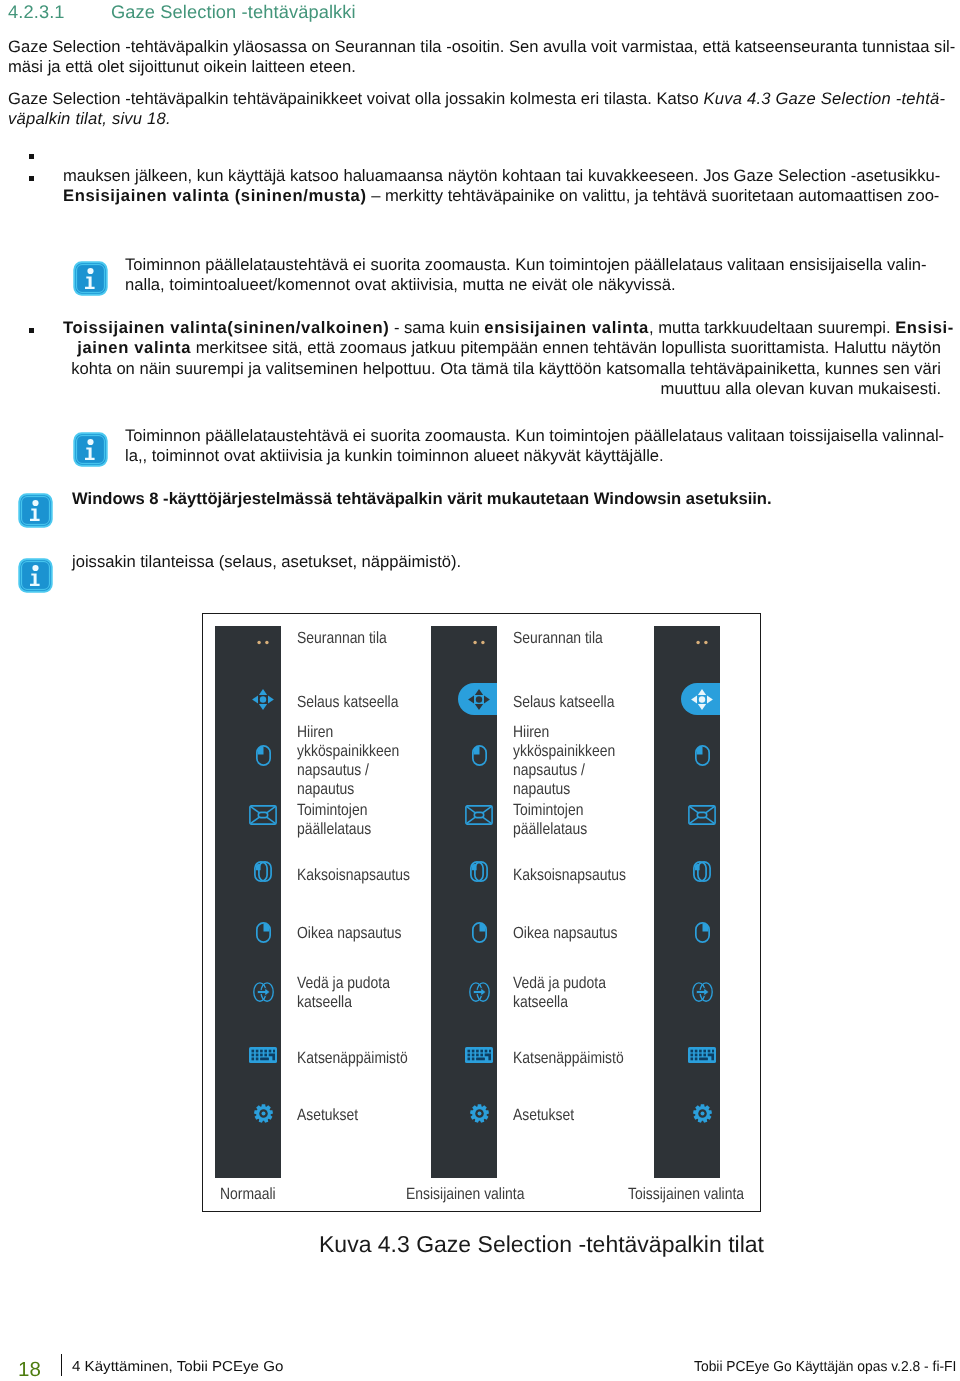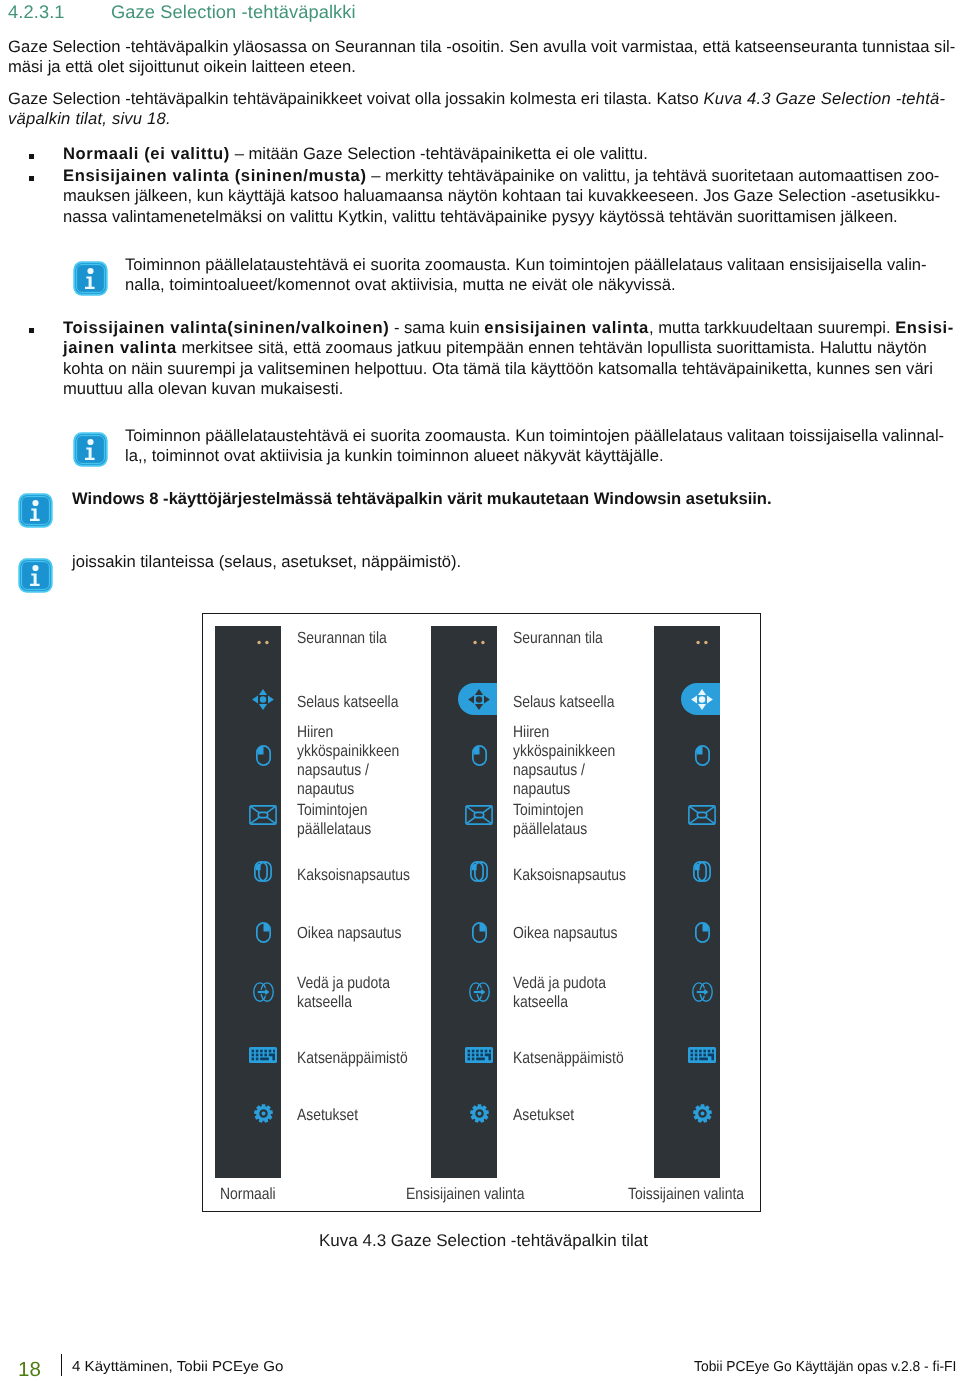--- a/index.html
+++ b/index.html
@@ -19,21 +19,21 @@
   .info-icon svg{display:block;}
   
   .fig-box{left:202px;top:613px;width:557px;height:597px;border:1.6px solid #1a1a1a;}
   .fig-bar{position:absolute;width:66px;background:#2e3337;}
   .fig-hl{position:absolute;height:32.5px;background:#2a9fdc;border-radius:16.3px 0 0 16.3px;}
   .fig-label{position:absolute;font-size:16.3px;line-height:19.1px;color:#3b3b3b;white-space:pre;
              transform:scaleX(0.855);transform-origin:0 0;}
   .fig-cap-col{position:absolute;font-size:16.3px;color:#3b3b3b;white-space:nowrap;
              transform:scaleX(0.855);transform-origin:0 0;}
   .fig-icon{position:absolute;}
-  .fig-caption{left:319px;top:1231px;font-size:17px;color:#1a1a1a;white-space:nowrap;}
+  .fig-caption{left:319px;top:1231px;font-size:23px;color:#1a1a1a;white-space:nowrap;}
   
   .foot-pg{left:18px;top:1358px;font-size:20.5px;color:#4d7c0f;}
   .foot-sep{left:60.5px;top:1354px;width:1.6px;height:22px;background:#111;}
   .foot-left{left:72px;top:1359px;font-size:14.4px;color:#111;white-space:nowrap;
              transform:scaleX(1.05);transform-origin:0 0;}
   .foot-right{left:694px;top:1359px;font-size:14.4px;color:#111;white-space:nowrap;
              transform:scaleX(0.963);transform-origin:0 0;}
 </style>
 </head>
 <body>
@@ -46,46 +46,42 @@
   <div class="abs para" style="left:8px;top:37px;width:948px;">
       <span class="ln j">Gaze Selection -tehtäväpalkin yläosassa on Seurannan tila -osoitin. Sen avulla voit varmistaa, että katseenseuranta tunnistaa sil-</span>
       <span class="ln">mäsi ja että olet sijoittunut oikein laitteen eteen.</span>
     </div>
   <div class="abs para" style="left:8px;top:88.5px;width:948px;">
       <span class="ln j">Gaze Selection -tehtäväpalkin tehtäväpainikkeet voivat olla jossakin kolmesta eri tilasta. Katso <i>Kuva 4.3 Gaze Selection -tehtä-</i></span>
       <span class="ln"><i>väpalkin tilat, sivu 18.</i></span>
     </div>
 
   <div class="abs bullet-sq" style="left:29px;top:154px;"></div>
-  <div class="abs para" style="left:63px;top:144px;width:878px;">
-      <span class="ln"><b>Normaali (ei valittu)</b> – mitään Gaze Selection -tehtäväpainiketta ei ole valittu.</span>
-    </div>
 
   <div class="abs bullet-sq" style="left:29px;top:176px;"></div>
   <div class="abs para" style="left:63px;top:166px;width:878px;">
+      <span class="ln j">mauksen jälkeen, kun käyttäjä katsoo haluamaansa näytön kohtaan tai kuvakkeeseen. Jos Gaze Selection -asetusikku-</span>
       <span class="ln j"><b>Ensisijainen valinta (sininen/musta)</b> – merkitty tehtäväpainike on valittu, ja tehtävä suoritetaan automaattisen zoo-</span>
-      <span class="ln j">mauksen jälkeen, kun käyttäjä katsoo haluamaansa näytön kohtaan tai kuvakkeeseen. Jos Gaze Selection -asetusikku-</span>
-      <span class="ln">nassa valintamenetelmäksi on valittu Kytkin, valittu tehtäväpainike pysyy käytössä tehtävän suorittamisen jälkeen.</span>
     </div>
 
   <div class="abs info-icon" style="left:72px;top:260px;width:37px;height:37px;">
       <svg viewBox="0 0 37 37" width="100%" height="100%">
   <rect x="2.3" y="2.3" width="32.4" height="32.4" rx="7.4" ry="7.4" fill="#1b93d1" stroke="#4cc9f0" stroke-width="2.0"></rect>
   <rect x="4.6" y="4.6" width="27.8" height="27.8" rx="5.4" ry="5.4" fill="none" stroke="#4cc9f0" stroke-width="1.0"></rect>
   <circle cx="18.5" cy="11.0" r="3.1" fill="#ecfaff"></circle>
   <path d="M14.3 16.4 h5.3 v10.4 h3.0 v2.2 h-9.6 v-2.2 h3.6 v-8.2 h-2.3 z" fill="#ecfaff"></path>
 </svg>
     </div>
   <div class="abs para" style="left:125px;top:255px;width:804px;">
       <span class="ln j">Toiminnon päällelataustehtävä ei suorita zoomausta. Kun toimintojen päällelataus valitaan ensisijaisella valin-</span>
       <span class="ln">nalla, toimintoalueet/komennot ovat aktiivisia, mutta ne eivät ole näkyvissä.</span>
     </div>
 
   <div class="abs bullet-sq" style="left:29px;top:328px;"></div>
-  <div class="abs para" style="left:63px;top:318px;width:878px;">
+  <div class="abs para" style="left:63px;top:318px;width:878px;text-align:right;">
       <span class="ln j"><b>Toissijainen valinta(sininen/valkoinen)</b> - sama kuin <b>ensisijainen valinta</b>, mutta tarkkuudeltaan suurempi. <b>Ensisi-</b></span>
       <span class="ln j"><b>jainen valinta</b> merkitsee sitä, että zoomaus jatkuu pitempään ennen tehtävän lopullista suorittamista. Haluttu näytön</span>
       <span class="ln j">kohta on näin suurempi ja valitseminen helpottuu. Ota tämä tila käyttöön katsomalla tehtäväpainiketta, kunnes sen väri</span>
       <span class="ln">muuttuu alla olevan kuvan mukaisesti.</span>
     </div>
 
   <div class="abs info-icon" style="left:72px;top:431px;width:37px;height:37px;">
       <svg viewBox="0 0 37 37" width="100%" height="100%">
   <rect x="2.3" y="2.3" width="32.4" height="32.4" rx="7.4" ry="7.4" fill="#1b93d1" stroke="#4cc9f0" stroke-width="2.0"></rect>
   <rect x="4.6" y="4.6" width="27.8" height="27.8" rx="5.4" ry="5.4" fill="none" stroke="#4cc9f0" stroke-width="1.0"></rect>

